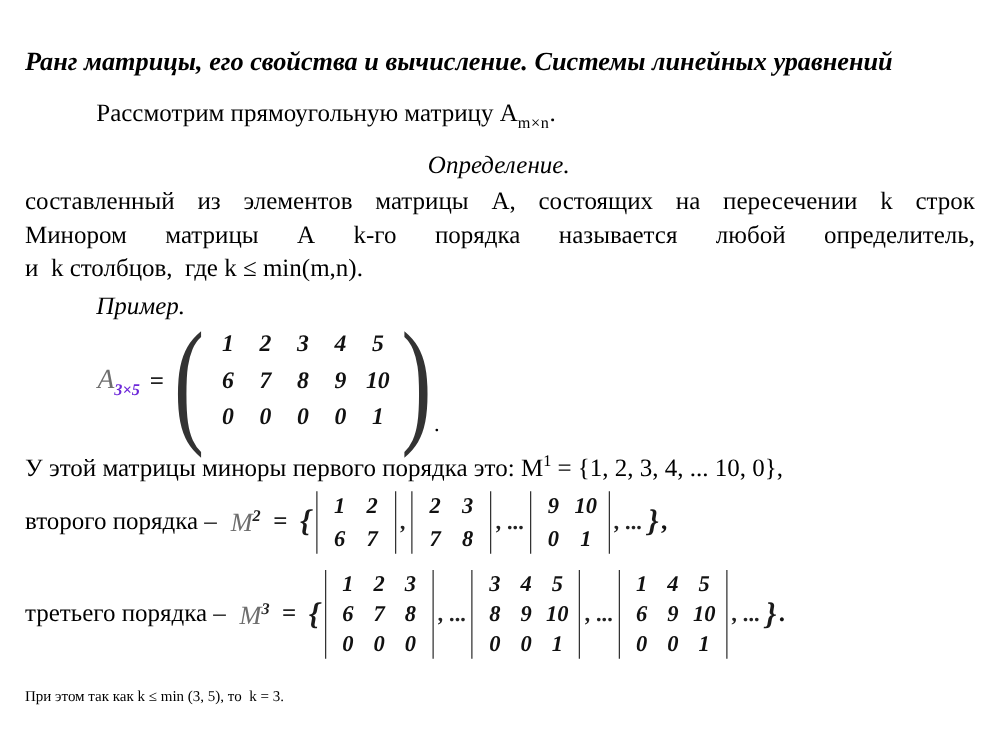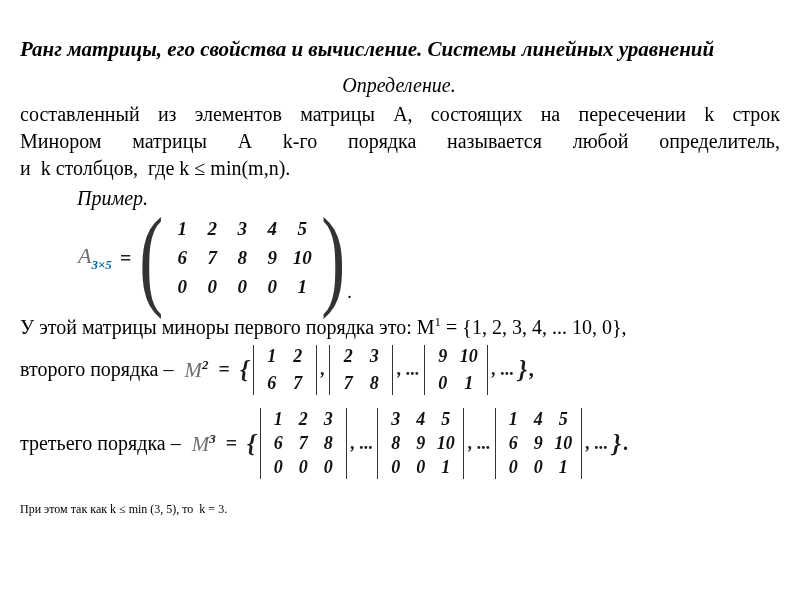--- a/index.html
+++ b/index.html
@@ -17,21 +17,21 @@
   .sup-small { font-size:13px; vertical-align:super; }
   .def-label { margin:8px 20px 0 18px; font-size:20px; line-height:26px; font-weight:normal; font-style:italic;text-align:center; }
   .def-lines { margin:3px 20px 0 20px; font-size:20px; line-height:27px; }
   .just { text-align:justify; text-align-last:justify; }
   .pre { white-space:pre-wrap; }
   .example-label { margin:3px 0 0 77px; font-size:20px; line-height:26px; font-style:italic; }
 
   
   .matrix-row { margin:2px 0 0 78px; height:90px; display:flex; align-items:center; }
   .eq-name { font-size:22px; font-style:italic; color:#6e6e6e; }
-  .eq-sub  { font-size:13px; font-weight:bold; font-style:italic; color:#0369a1; vertical-align:-6px; }
+  .eq-sub  { font-size:13px; font-weight:bold; font-style:italic; color:#6d28d9; vertical-align:-6px; }
   .eq-sign { font-size:20px; font-weight:bold; color:#222; margin:0 8px; }
   .paren { display:inline-block; font-size:72px; line-height:60px; color:#333;
            transform:scaleY(1.55); transform-origin:center; }
   .mgrid { display:grid; grid-template-columns:repeat(5, 30px); row-gap:7px; margin:0 4px; }
   .mc { text-align:center; font-size:19px; font-weight:bold; font-style:italic; color:#111; }
   .m-period { font-size:18px; align-self:flex-end; margin-left:2px; }
 
   
   .m1-line { margin:6px 20px 0 20px; font-size:20px; line-height:26px; }
   .flex-line { display:flex; align-items:center; margin-left:20px; font-size:20px; }
@@ -51,20 +51,21 @@
   .cpunct { font-size:20px; font-weight:bold; color:#111; align-self:center; }
   .conclusion { margin:14px 20px 0 20px; font-size:12px; line-height:26px; }
 </style>
 </head>
 <body>
 
 <div class="slide">
 
   <div class="title">Ранг матрицы, его свойства и вычисление. Системы линейных уравнений</div>
 
+  <p class="intro"><span>Рассмотрим прямоугольную матрицу А</span><span class="sub-small">m×n</span><span>.</span></p>
 
   <p class="def-label">Определение.</p>
 
   <div class="def-lines">
     <div class="just">составленный из элементов матрицы А, состоящих на пересечении k строк</div>
     <div class="just">Минором матрицы А k-го порядка называется любой определитель,</div>
     <div class="pre">и  k столбцов,  где k ≤ min(m,n).</div>
   </div>
 
   <p class="example-label">Пример.</p>

